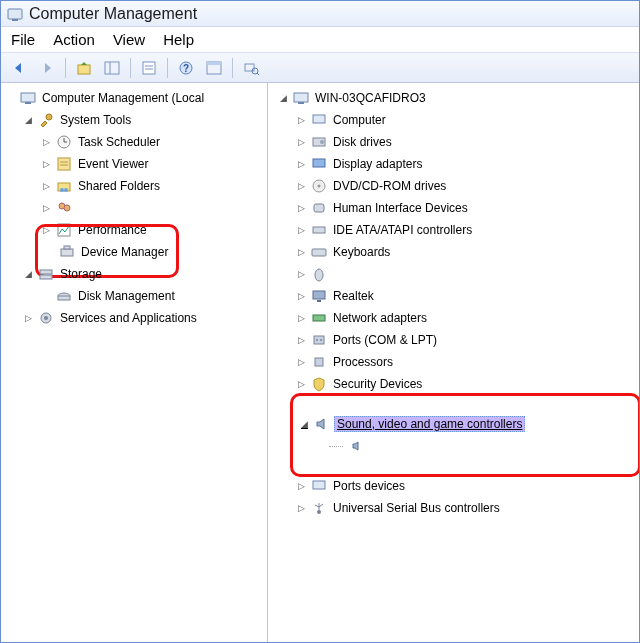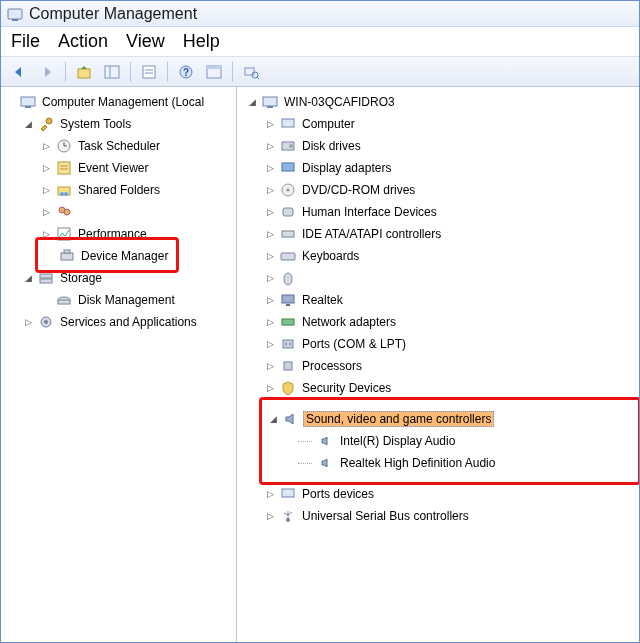--- a/index.html
+++ b/index.html
@@ -33,21 +33,21 @@
     width:16px;height:16px;
     display:inline-flex;align-items:center;justify-content:center;
   }
   .titlebar .title { color:#1a1a1a; font-size:16px;}
   .menubar {
     display:flex;
     gap:18px;
     padding:4px 10px;
     border-bottom:1px solid #d9e1f0;
     background:#fff;
-    font-size:18px;
+    font-size:15px;
   }
   .menubar span { cursor:default; }
   .toolbar {
     display:flex;
     align-items:center;
     gap:4px;
     padding:3px 6px;
     background:linear-gradient(#f4f7fd,#e6edf9);
     border-bottom:1px solid #b9c6dd;
     height:30px;
@@ -58,21 +58,21 @@
     border:1px solid transparent;
     border-radius:2px;
   }
   .tsep{ width:1px;height:20px;background:#b9c6dd;margin:0 2px;}
   .content {
     flex:1;
     display:flex;
     overflow:hidden;
   }
   .pane-left {
-    width:236px;
+    width:267px;
     border-right:1px solid #b9c6dd;
     background:#fff;
     overflow:auto;
     padding:4px 0;
   }
   .pane-right {
     flex:1;
     background:#fff;
     overflow:auto;
     padding:4px 0;
@@ -94,29 +94,30 @@
     font-size:9px;
     cursor:default;
   }
   .node .exp.blank{visibility:hidden;}
   .node .ico {
     width:16px;height:16px;
     display:inline-flex;align-items:center;justify-content:center;
   }
   .node .lbl { padding:0 2px;}
   .node.selected .lbl {
-    background:#fdba74;
+    background:#c4b5fd;
     border:1px dotted #6b95d6;
     padding:0 2px;
   }
   .hl-red {
     border:3px solid #e11;
-    border-radius:4px;
-    padding:8px 2px;
+    border-radius:10px;
+    padding:17px 2px;
     margin:-2px;
+    text-decoration:underline;
   }
   .dotline::before{
     content:"";
     display:inline-block;
     width:14px;height:1px;
     border-top:1px dotted #aaa;
     margin-right:2px;
     vertical-align:middle;
   }
   svg{display:block;}
@@ -521,32 +522,20 @@
                 </div>
                 <ul style="padding-left:30px;">
                   <li>
                       <div class="node">
                         <span class="dotline"></span>
                         <span class="ico">
                           <svg width="14" height="14">
                             <path d="M3 5 L5 5 L8 3 L8 11 L5 9 L3 9 Z" fill="#9fb2d0" stroke="#5a6f98"></path>
                           </svg>
                         </span>
-                        <span class="lbl">Intel(R) Display Audio</span>
-                      </div>
-                    </li>
-                  <li>
-                      <div class="node">
-                        <span class="dotline"></span>
-                        <span class="ico">
-                          <svg width="14" height="14">
-                            <path d="M3 5 L5 5 L8 3 L8 11 L5 9 L3 9 Z" fill="#9fb2d0" stroke="#5a6f98"></path>
-                          </svg>
-                        </span>
-                        <span class="lbl">Realtek High Definition Audio</span>
                       </div>
                     </li>
                 </ul>
               </div>
             </li>
             <li>
                 <div class="node">
                   <span class="exp">▷</span>
                   <span class="ico">
                     <svg width="16" height="16">

